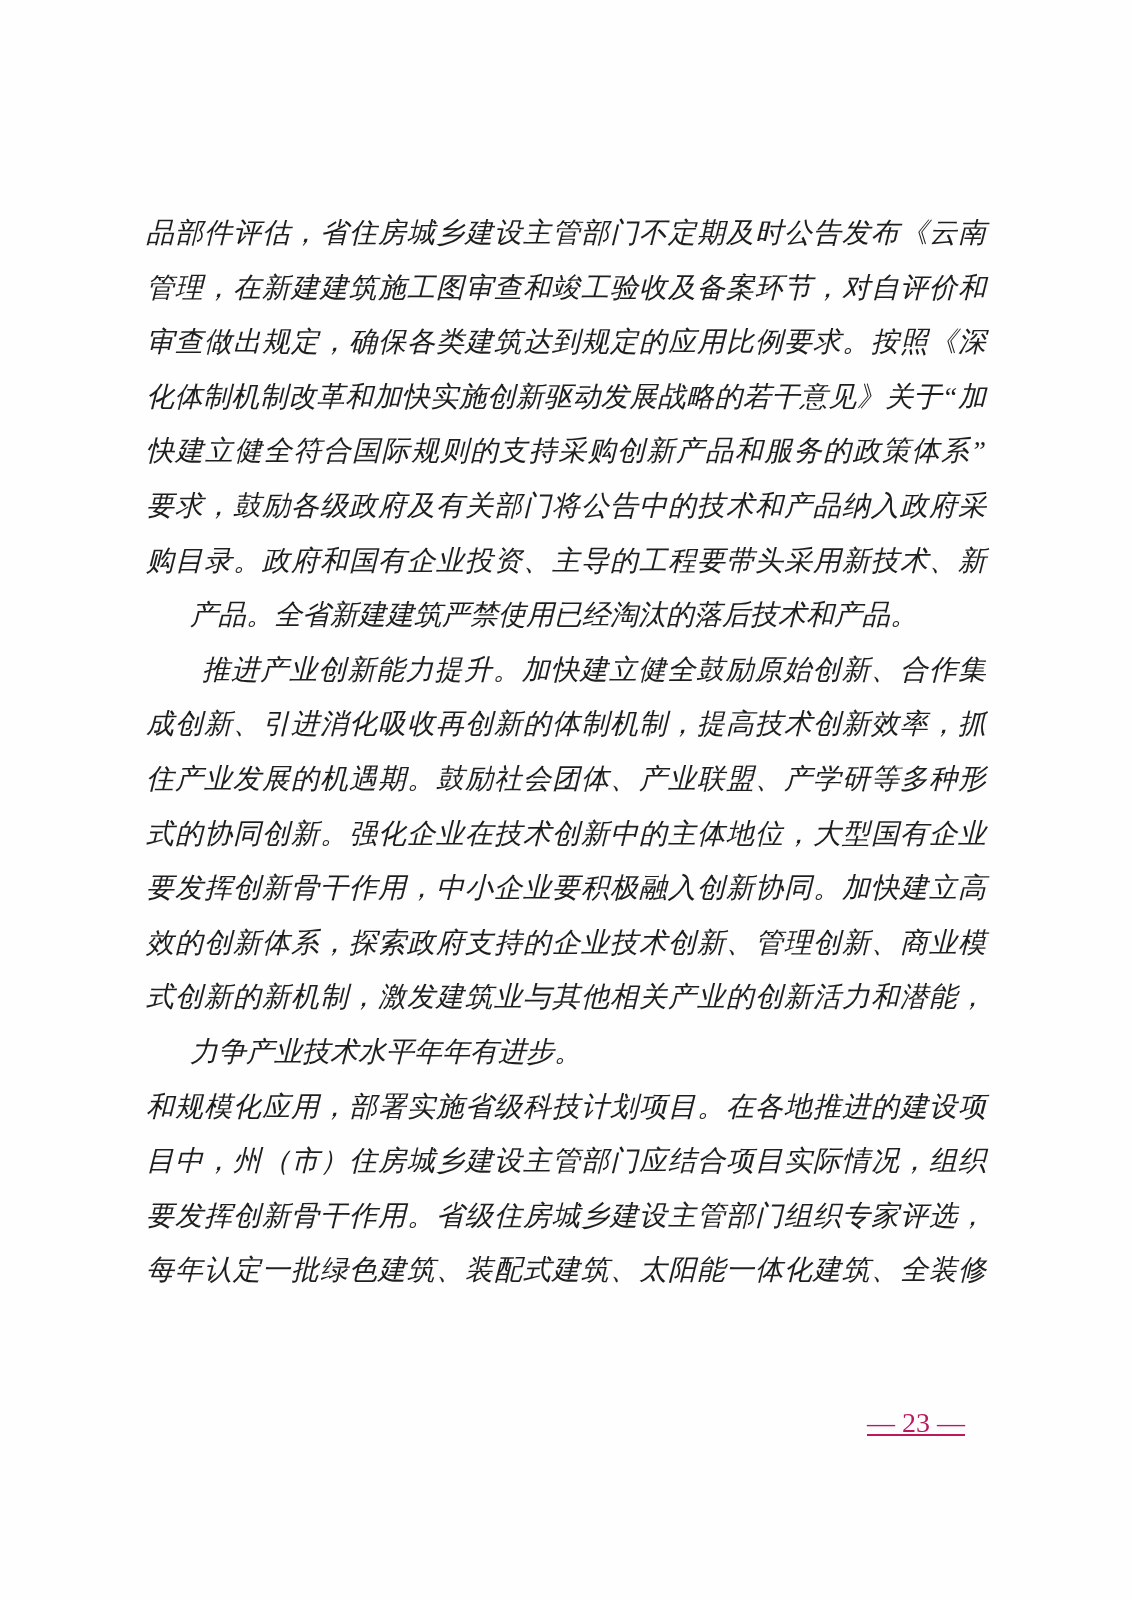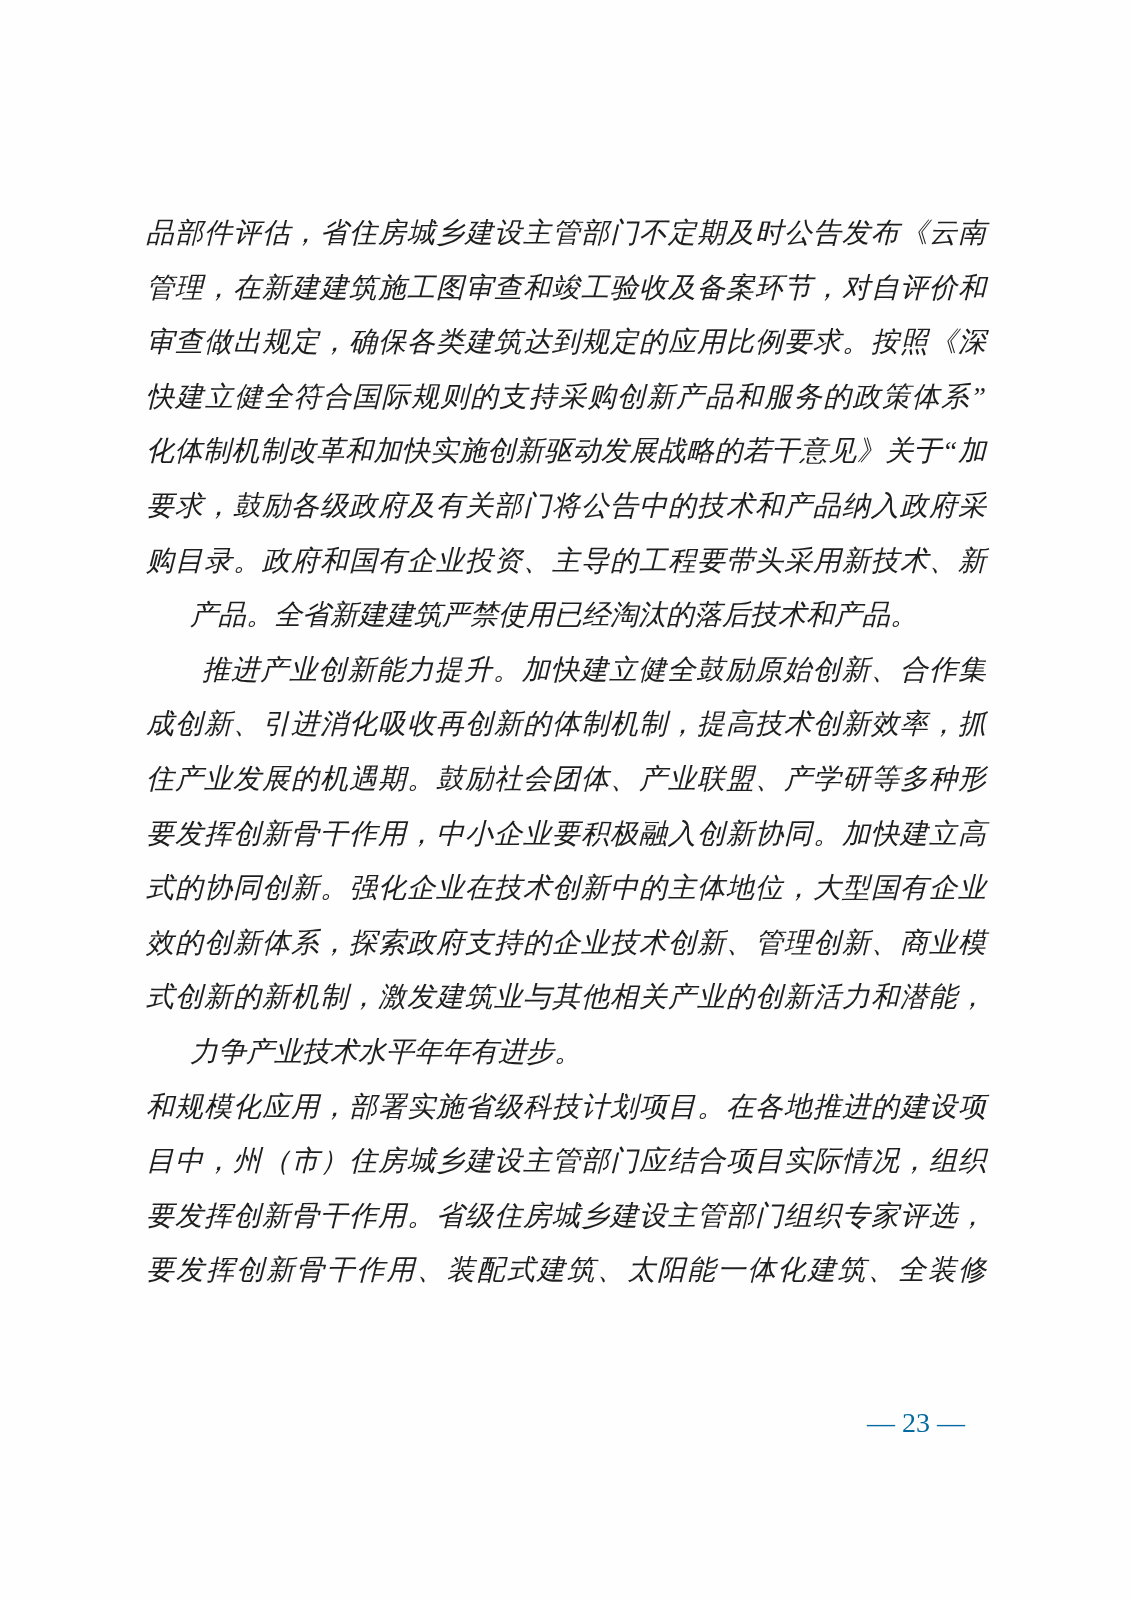--- a/index.html
+++ b/index.html
@@ -40,50 +40,51 @@
   }
   .bold {
     font-weight: bold;
   }
   .footer {
     position: absolute;
     top: 1400px;
     right: 166px;
     font-size: 28px;
     line-height: 46px;
-    color: #0369a1;
+    color: #be185d;
+    text-decoration: underline;
   }
 </style>
 </head>
 <body>
 
 <div class="page">
   <div class="text-block">
 
     <div class="line">品部件评估，省住房城乡建设主管部门不定期及时公告发布《云南</div>
     <div class="line">管理，在新建建筑施工图审查和竣工验收及备案环节，对自评价和</div>
     <div class="line">审查做出规定，确保各类建筑达到规定的应用比例要求。按照《深</div>
+    <div class="line">化体制机制改革和加快实施创新驱动发展战略的若干意见》关于“加</div>
     <div class="line">快建立健全符合国际规则的支持采购创新产品和服务的政策体系”</div>
-    <div class="line">化体制机制改革和加快实施创新驱动发展战略的若干意见》关于“加</div>
     <div class="line">要求，鼓励各级政府及有关部门将公告中的技术和产品纳入政府采</div>
     <div class="line">购目录。政府和国有企业投资、主导的工程要带头采用新技术、新</div>
     <div class="line short">产品。全省新建建筑严禁使用已经淘汰的落后技术和产品。</div>
 
     <div class="line indent">推进产业创新能力提升。加快建立健全鼓励原始创新、合作集</div>
     <div class="line">成创新、引进消化吸收再创新的体制机制，提高技术创新效率，抓</div>
     <div class="line">住产业发展的机遇期。鼓励社会团体、产业联盟、产学研等多种形</div>
+    <div class="line">式的协同创新。强化企业在技术创新中的主体地位，大型国有企业</div>
     <div class="line">要发挥创新骨干作用，中小企业要积极融入创新协同。加快建立高</div>
-    <div class="line">式的协同创新。强化企业在技术创新中的主体地位，大型国有企业</div>
     <div class="line">效的创新体系，探索政府支持的企业技术创新、管理创新、商业模</div>
     <div class="line">式创新的新机制，激发建筑业与其他相关产业的创新活力和潜能，</div>
     <div class="line short">力争产业技术水平年年有进步。</div>
 
     <div class="line">和规模化应用，部署实施省级科技计划项目。在各地推进的建设项</div>
     <div class="line">目中，州（市）住房城乡建设主管部门应结合项目实际情况，组织</div>
     <div class="line">要发挥创新骨干作用。省级住房城乡建设主管部门组织专家评选，</div>
-    <div class="line">要发挥创新骨干作用、装配式建筑、太阳能一体化建筑、全装修</div>
+    <div class="line">每年认定一批绿色建筑、装配式建筑、太阳能一体化建筑、全装修</div>
 
   </div>
 
   <div class="footer">
     <span>— 23 —</span>
   </div>
 </div>
 
 </body></html>

